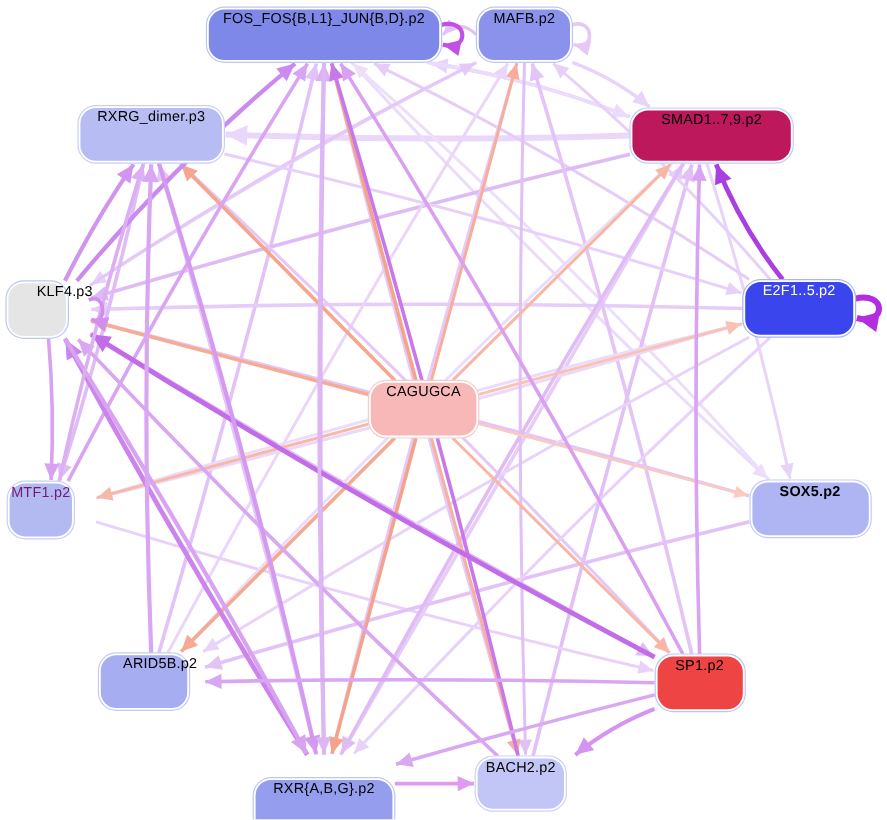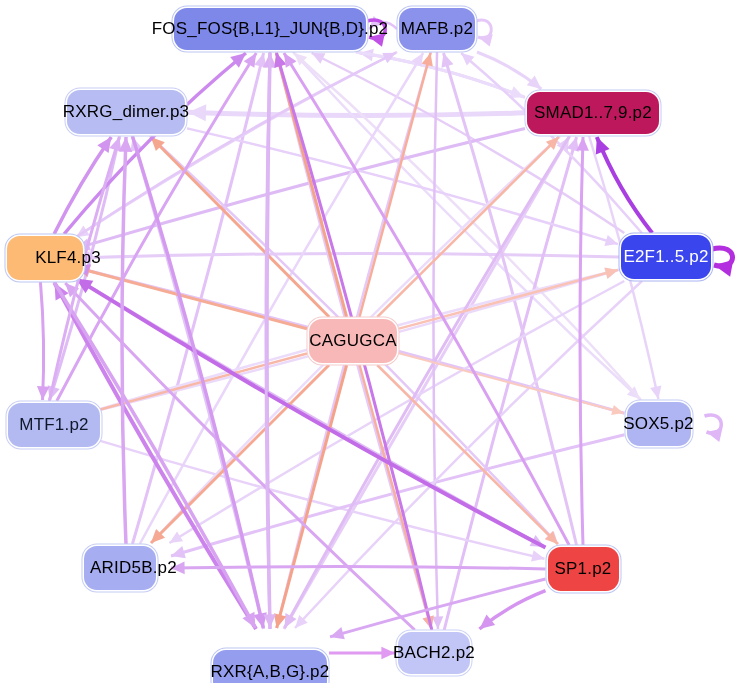--- a/index.html
+++ b/index.html
@@ -1,20 +1,20 @@
 <!DOCTYPE html>
 <html><head>
 <meta charset="utf-8">
 <style>
   html,body{margin:0;padding:0;background:#ffffff;}
   #stage{position:relative;width:739px;height:683px;background:#ffffff;overflow:hidden;
          font-family:"Liberation Sans", sans-serif;}
   #edge-layer{position:absolute;left:0;top:0;z-index:1;}
-  .node{position:absolute;z-index:2;display:flex;align-items:center;justify-content:center;
-        border-radius:13px;font-size:17px;letter-spacing:0.2px;box-sizing:border-box;
+  .node{position:absolute;z-index:2;display:flex;align-items:flex-start;justify-content:center;
+        border-radius:13px;font-size:12px;letter-spacing:0.2px;box-sizing:border-box;
         white-space:nowrap;cursor:pointer;}
   .node span{pointer-events:none;}
 </style>
 </head>
 <body>
 
 <div id="stage">
   <svg id="edge-layer" width="739" height="683" viewBox="0 0 739 683" xmlns="http://www.w3.org/2000/svg">
       <path d="M525 112.87308533916848 Q356.4868709285873 118.50436200322133 188 112.13566739606127" fill="none" stroke="#e9d8fa" stroke-width="5"></path>
       <polygon points="188,112.13566739606127 206.3082198536207,104.32163605548622 205.66608943435955,121.30950433036578" fill="#e9d8fa"></polygon>
@@ -173,39 +173,39 @@
     </div>
     <div class="node" style="left: 399px; top: 8px; width: 76px; height: 42px; background: rgb(139, 146, 236); color: rgb(0, 0, 0); box-shadow: rgb(255, 255, 255) 0px 0px 0px 1.5px, rgb(188, 198, 242) 0px 0px 0px 2.5px;">
       <span>MAFB.p2</span>
     </div>
     <div class="node" style="left: 527px; top: 92px; width: 132px; height: 42px; background: #be185d; color: rgb(0, 0, 0); box-shadow: rgb(255, 255, 255) 0px 0px 0px 1.5px, rgb(196, 204, 244) 0px 0px 0px 2.5px;">
       <span>SMAD1..7,9.p2</span>
     </div>
     <div class="node" style="left: 621px; top: 235px; width: 90px; height: 44px; background: rgb(58, 69, 237); color: rgb(255, 255, 255); box-shadow: rgb(255, 255, 255) 0px 0px 0px 1.5px, rgb(170, 180, 240) 0px 0px 0px 2.5px;">
       <span>E2F1..5.p2</span>
     </div>
-    <div class="node" style="left: 626.5px; top: 402px; width: 64px; height: 44px; background: rgb(174, 181, 242); color: rgb(0, 0, 0); box-shadow: rgb(255, 255, 255) 0px 0px 0px 1.5px, rgb(196, 204, 244) 0px 0px 0px 2.5px;">
+    <div class="node" style="left: 626.5px; top: 402px; width: 97px; height: 44px; background: rgb(174, 181, 242); color: rgb(0, 0, 0); box-shadow: rgb(255, 255, 255) 0px 0px 0px 1.5px, rgb(196, 204, 244) 0px 0px 0px 2.5px; font-weight: bold;">
       <span>SOX5.p2</span>
     </div>
     <div class="node" style="left: 547.5px; top: 547px; width: 71px; height: 44px; background: #ef4444; color: rgb(0, 0, 0); box-shadow: rgb(255, 255, 255) 0px 0px 0px 1.5px, rgb(188, 198, 242) 0px 0px 0px 2.5px;">
       <span>SP1.p2</span>
     </div>
     <div class="node" style="left: 398px; top: 632px; width: 72px; height: 42px; background: rgb(194, 198, 246); color: rgb(0, 0, 0); box-shadow: rgb(255, 255, 255) 0px 0px 0px 1.5px, rgb(204, 210, 246) 0px 0px 0px 2.5px;">
       <span>BACH2.p2</span>
     </div>
     <div class="node" style="left: 213px; top: 631px; width: 114px; height: 44px; background: rgb(149, 157, 238); color: #000000; box-shadow: rgb(255, 255, 255) 0px 0px 0px 1.5px, rgb(188, 198, 242) 0px 0px 0px 2.5px; margin-top: 19px;">
       <span>RXR{A,B,G}.p2</span>
     </div>
     <div class="node" style="left: 84px; top: 546px; width: 72px; height: 44px; background: rgb(166, 173, 240); color: rgb(0, 0, 0); box-shadow: rgb(255, 255, 255) 0px 0px 0px 1.5px, rgb(196, 204, 244) 0px 0px 0px 2.5px; padding-left: 27px;">
       <span>ARID5B.p2</span>
     </div>
-    <div class="node" style="left: 8px; top: 403px; width: 92px; height: 44px; background: rgb(179, 186, 242); color: #0f172a; box-shadow: rgb(255, 255, 255) 0px 0px 0px 1.5px, rgb(200, 206, 245) 0px 0px 0px 2.5px;">
+    <div class="node" style="left: 8px; top: 403px; width: 52px; height: 44px; background: rgb(179, 186, 242); color: #701a75; box-shadow: rgb(255, 255, 255) 0px 0px 0px 1.5px, rgb(200, 206, 245) 0px 0px 0px 2.5px;">
       <span>MTF1.p2</span>
     </div>
-    <div class="node" style="left: 7px; top: 236px; width: 76px; height: 44px; background: #fdba74; color: rgb(0, 0, 0); box-shadow: rgb(255, 255, 255) 0px 0px 0px 1.5px, rgb(188, 198, 242) 0px 0px 0px 2.5px; padding-left: 46px;">
+    <div class="node" style="left: 7px; top: 236px; width: 48px; height: 44px; background: #e5e5e5; color: rgb(0, 0, 0); box-shadow: rgb(255, 255, 255) 0px 0px 0px 1.5px, rgb(188, 198, 242) 0px 0px 0px 2.5px; padding-left: 46px;">
       <span>KLF4.p3</span>
     </div>
     <div class="node" style="left: 67px; top: 90px; width: 118px; height: 44px; background: rgb(183, 189, 243); color: rgb(0, 0, 0); box-shadow: rgb(255, 255, 255) 0px 0px 0px 1.5px, rgb(200, 206, 245) 0px 0px 0px 2.5px;">
       <span>RXRG_dimer.p3</span>
     </div>
     <div class="node" style="left: 309px; top: 319px; width: 88px; height: 44px; background: rgb(249, 184, 184); color: rgb(0, 0, 0); box-shadow: rgb(255, 255, 255) 0px 0px 0px 1.5px, rgb(244, 204, 204) 0px 0px 0px 2.5px;">
       <span>CAGUGCA</span>
     </div>
   </div>
 

